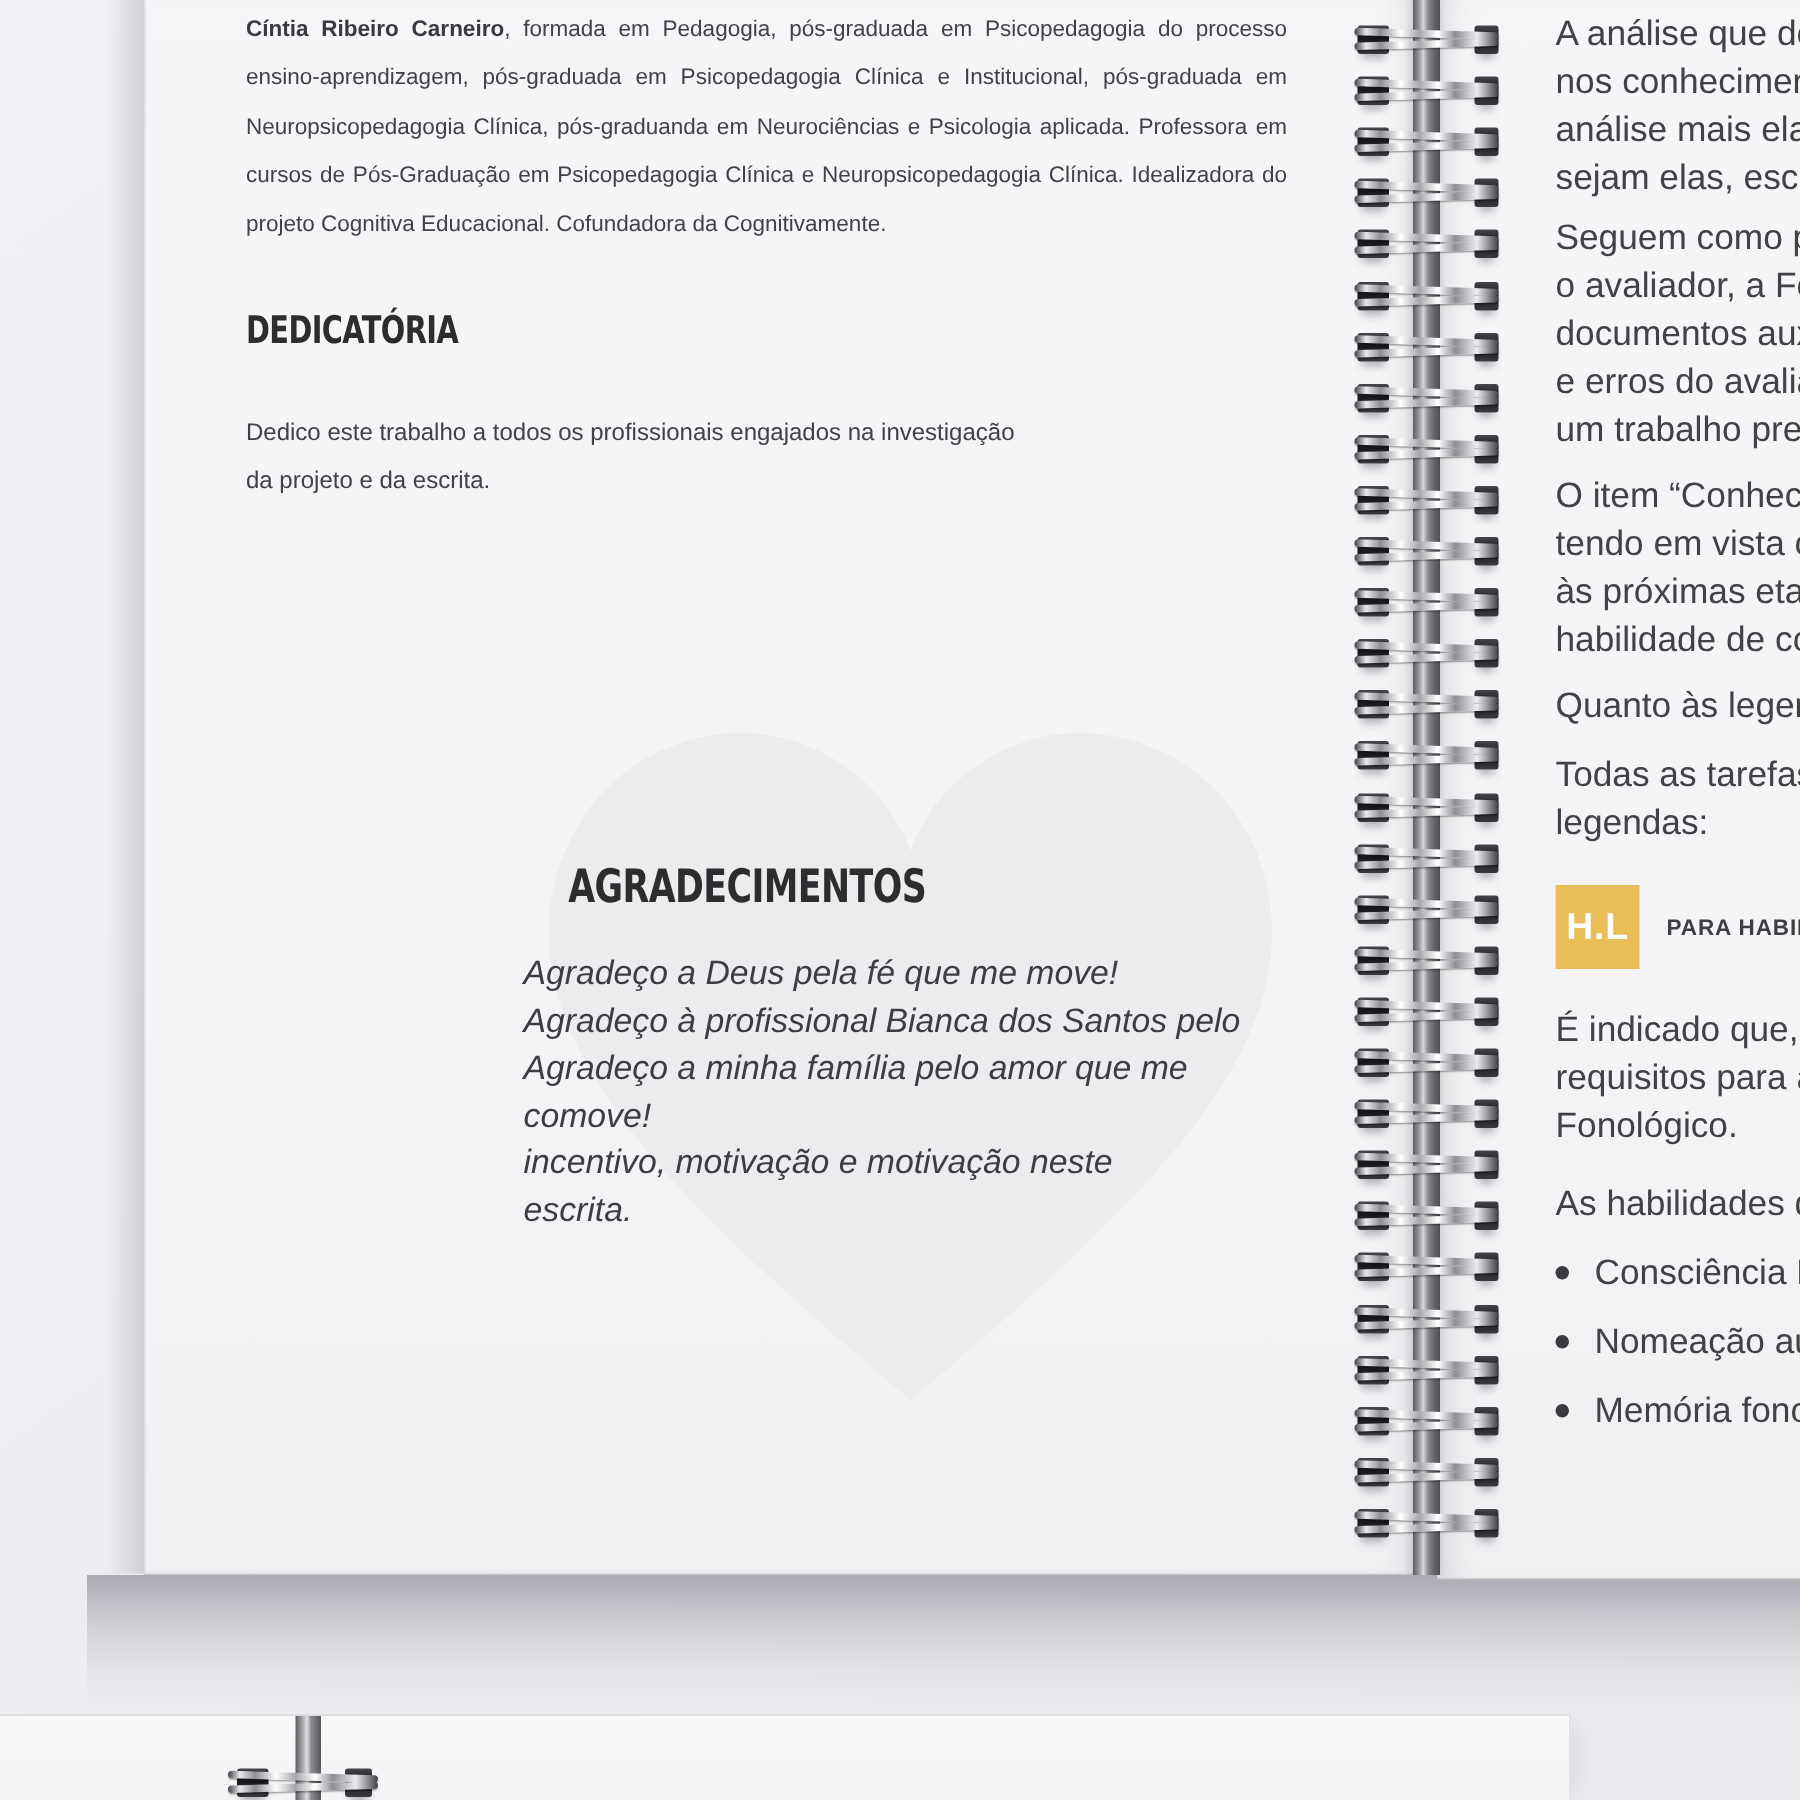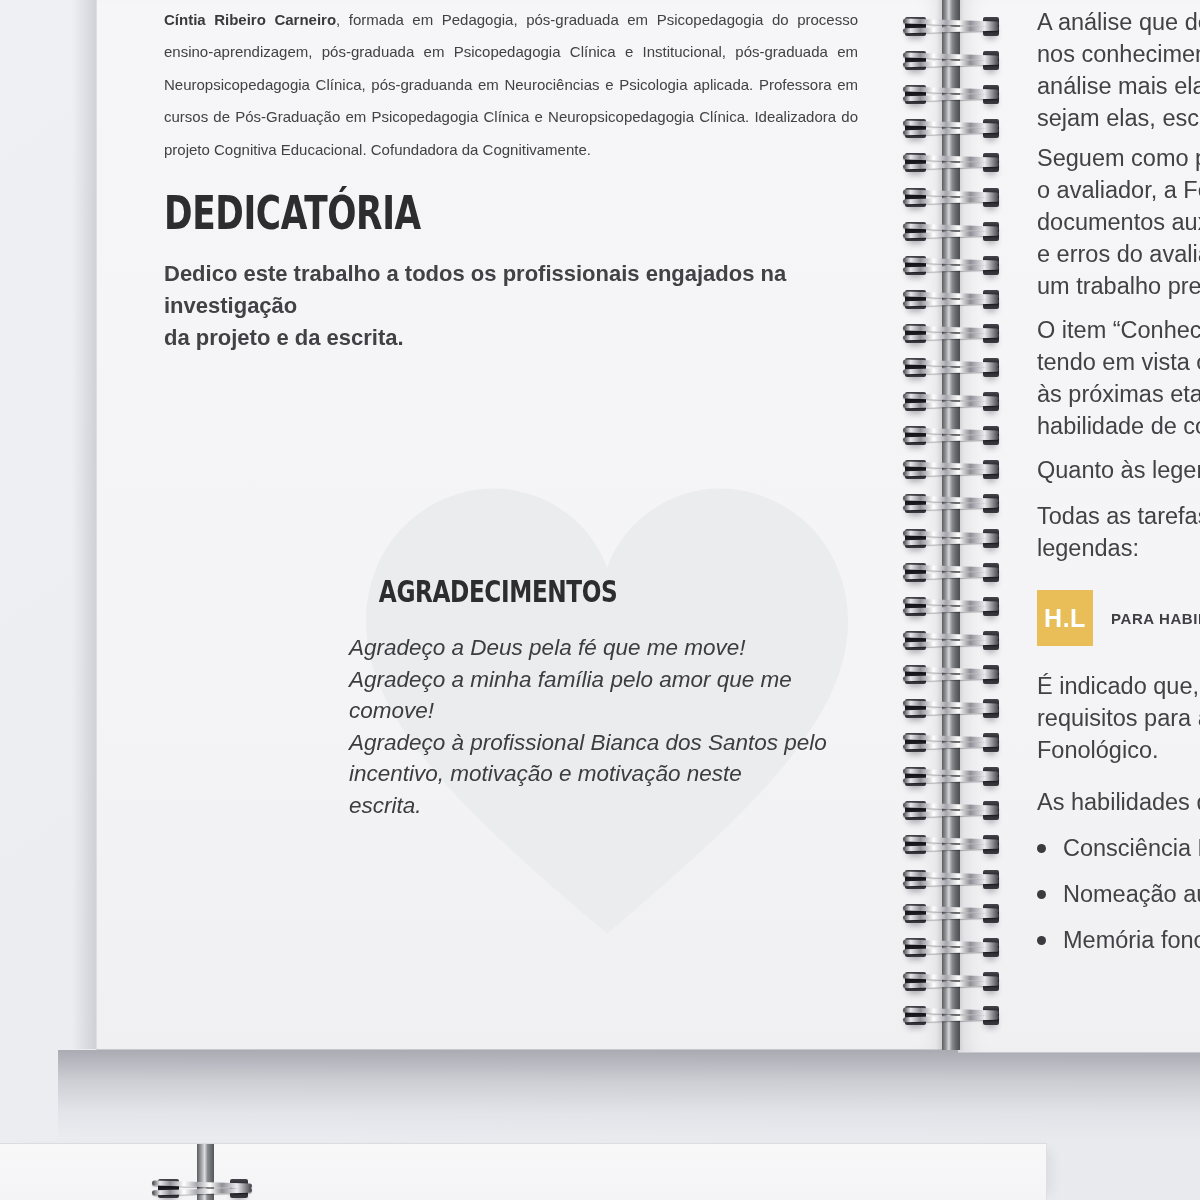--- a/index.html
+++ b/index.html
@@ -82,22 +82,22 @@
   
   .left-content{position:absolute;left:67px;top:0;width:694px;}
   .bio{
     margin:4px 0 0 0;font-size:15px;line-height:32.4px;text-align:justify;
     color:#414146;
   }
   .bio strong{font-weight:bold;color:#3a3a3e;}
   h2.display,h3.display{margin:0;color:#2d2d30;}
   .condense{display:inline-block;transform:scaleX(.80) scaleY(1.06);transform-origin:left center;
     font-family:"DejaVu Sans","Liberation Sans",sans-serif;font-weight:800;letter-spacing:-.5px;}
-  h2.display{margin-top:22px;font-size:43px;}
-  .dedication{margin-top:20px;font-size:22px;line-height:32px;color:#414146;font-weight:bold;}
+  h2.display{margin-top:40px;font-size:24px;}
+  .dedication{margin-top:38px;font-size:16px;line-height:32px;color:#414146;}
 
   
   .heart-svg{position:absolute;left:252px;top:470px;width:516px;height:478px;}
   .heart-text{position:absolute;left:252px;top:574px;width:516px;text-align:left;}
   .heart-text h3{font-size:29px;}
   .heart-text .condense{transform-origin:center center;}
   .heart-lines{margin-top:24px;font-style:italic;font-size:22.5px;line-height:31.5px;color:#3c3c41;}
 
   
   .right-content{position:absolute;left:79px;top:0;width:260px;color:#414146;}
@@ -136,22 +136,22 @@
       <div class="dedication">
         <div>Dedico este trabalho a todos os profissionais engajados na investigação</div>
         <div>da projeto e da escrita.</div>
       </div>
     </div>
 
     <div class="heart-text">
       <h3 class="display"><span class="condense">AGRADECIMENTOS</span></h3>
       <div class="heart-lines">
         <div>Agradeço a Deus pela fé que me move!</div>
+        <div>Agradeço à profissional Bianca dos Santos pelo</div>
         <div>Agradeço a minha família pelo amor que me comove!</div>
-        <div>Agradeço à profissional Bianca dos Santos pelo</div>
         <div>incentivo, motivação e motivação neste</div>
         <div>escrita.</div>
       </div>
     </div>
   </div>
 
   <div class="page page-right">
     <div class="right-content">
 
       <div class="rp1">

